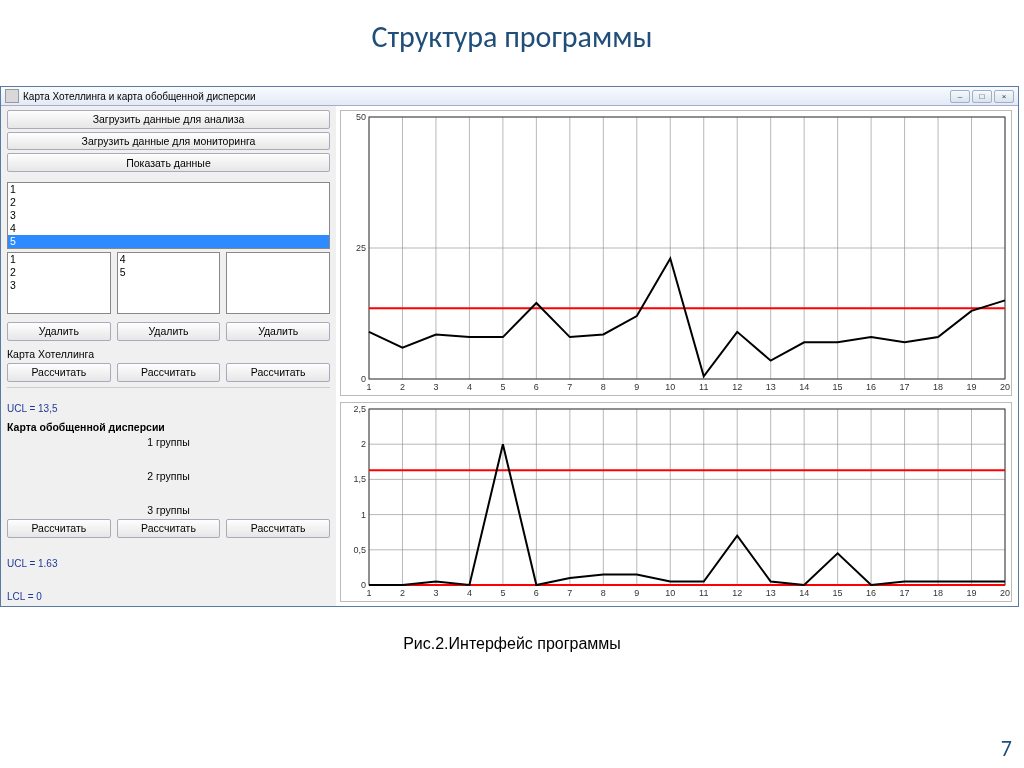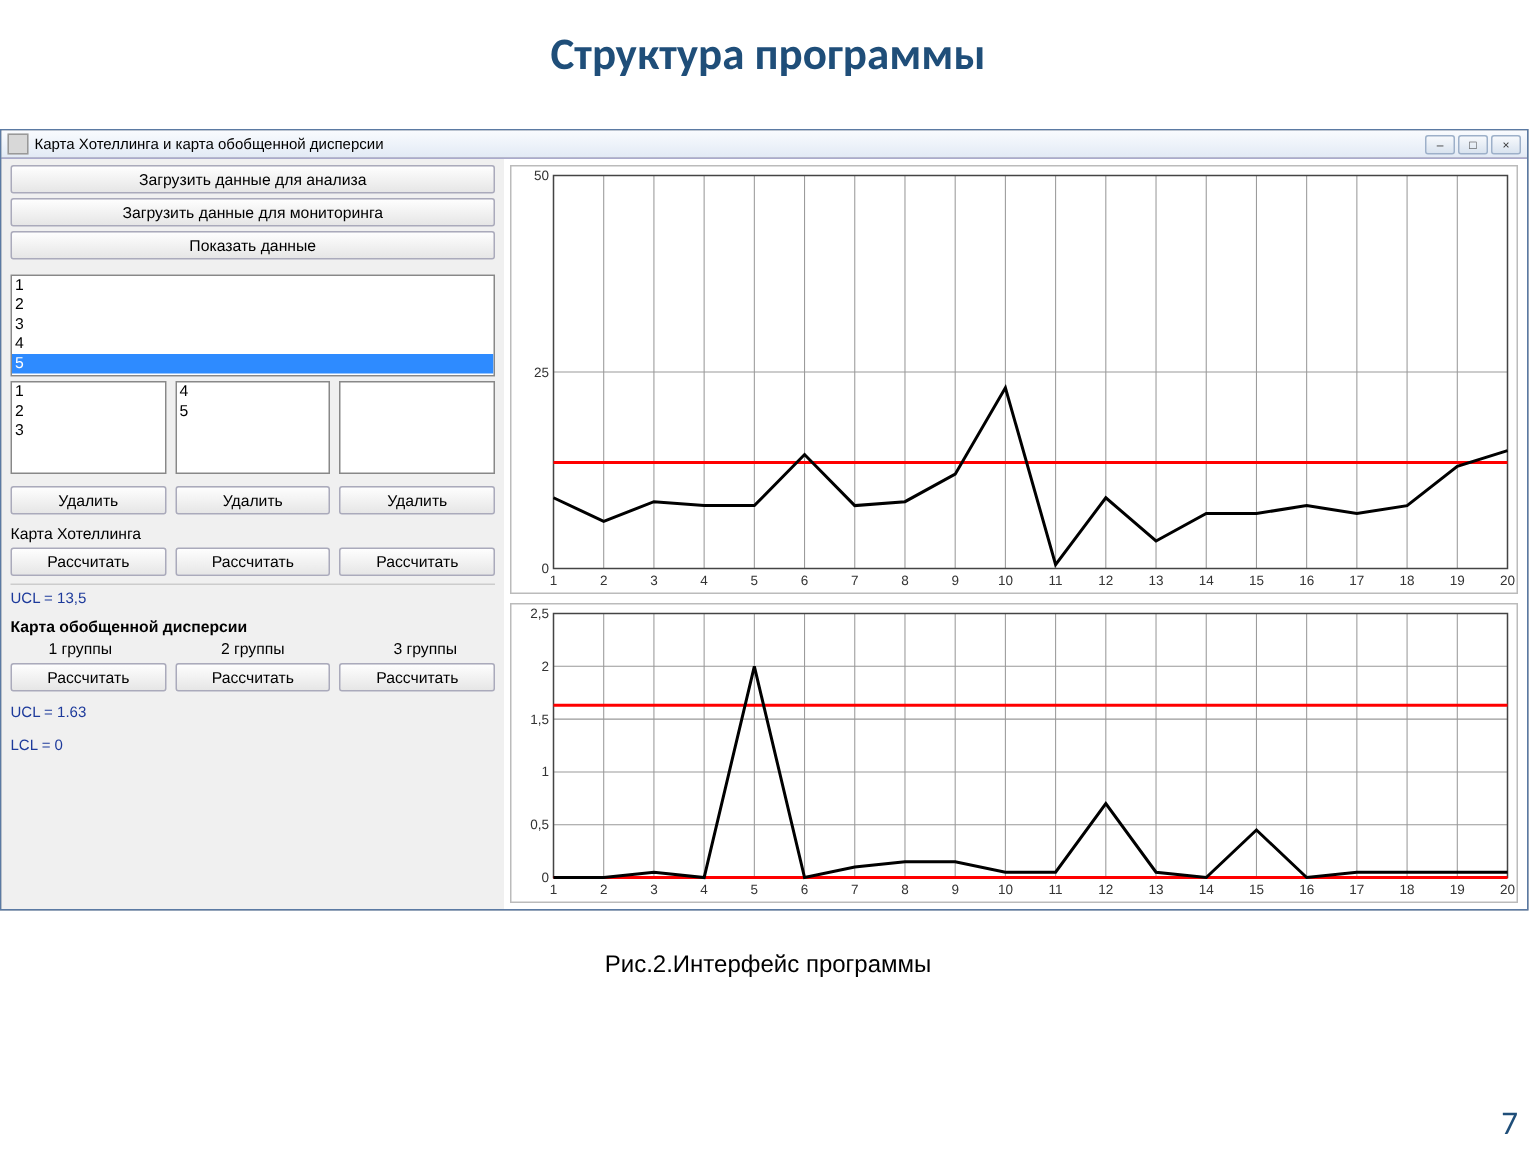--- a/index.html
+++ b/index.html
@@ -1,37 +1,37 @@
 <!DOCTYPE html>
 <html><head>
 <meta charset="utf-8">
 <style>
   * { box-sizing: border-box; margin: 0; padding: 0; }
   body { font-family: Tahoma, Arial, sans-serif; width: 1024px; height: 768px; background: #fff; position: relative; }
-  .slide-title { text-align: center; font-size: 30px; color: #1f4e79; font-weight: 700; padding: 18px 0 16px; font-family: Calibri, Arial, sans-serif; }
-  .app-window { position: absolute; top: 86px; left: 0; width: 1019px; height: 521px; border: 1px solid #5b7aa3; background: #a3a3a3; }
+  .slide-title { text-align: center; font-size: 30px; color: #1f4e79; font-weight: 400; padding: 18px 0 16px; font-family: Calibri, Arial, sans-serif; }
+  .app-window { position: absolute; top: 86px; left: 0; width: 1019px; height: 521px; border: 1px solid #5b7aa3; background: #be185d; }
   .titlebar { height: 19px; background: linear-gradient(#f9fbfe,#e2eaf5); border-bottom: 1px solid #aac; display: flex; align-items: center; padding: 0 4px; font-size: 10px; }
   .titlebar .icon { width: 14px; height: 14px; margin-right: 4px; background: #d8d8d8; border: 1px solid #999; display: inline-block; }
   .titlebar .win-btns { margin-left: auto; display: flex; gap: 2px; }
   .titlebar .win-btn { width: 20px; height: 13px; background: linear-gradient(#f7f9fc,#d9e3ef); border: 1px solid #9db0c9; border-radius: 2px; font-size: 8px; text-align: center; line-height: 11px; color: #333; }
   .content { display: flex; height: calc(100% - 19px); }
   .sidebar { width: 335px; padding: 4px 6px; background: #f0f0f0; display: flex; flex-direction: column; gap: 3px; font-size: 10.5px; }
   .wide-btn { height: 19px; background: linear-gradient(#fefefe,#e6e6e6); border: 1px solid #aab; border-radius: 2px; font-size: 10.5px; cursor: pointer; }
   .listbox { background: #fff; border: 1px solid #888; font-size: 10.5px; line-height: 13px; overflow: hidden; }
   .listbox .row { padding: 0 2px; }
   .listbox .row.sel { background: #2e8bff; color: #fff; }
   .big-list { height: 68px; }
   .triple-lists { display: flex; gap: 6px; }
   .triple-lists .listbox { flex: 1; height: 62px; }
   .row3 { display: flex; gap: 6px; }
   .row3 > * { flex: 1; }
   .btn { height: 19px; background: linear-gradient(#fefefe,#e6e6e6); border: 1px solid #aab; border-radius: 2px; font-size: 10.5px; cursor: pointer; }
   .section-label { font-size: 10.5px; margin-top: 4px; }
-  .small-info { font-size: 10px; color: #1d3a9b; margin-top: 2px; padding-top: 4px; border-top: 1px solid #ccc; }
-  .grp-labels { display: flex; gap: 22px; font-size: 10.5px; }
+  .small-info { font-size: 10px; color: #1d3a9b; margin-top: 2px; padding-top: 15px; border-top: 1px solid #ccc; }
+  .grp-labels { display: flex; gap: 22px; font-size: 10.5px; flex-direction: column; }
   .grp-labels span { flex: 1; text-align: center; }
   .radios { font-size: 10.5px; margin-top: 4px; }
   .radios label { margin-right: 12px; }
   .charts { flex: 1; background: #fff; padding: 4px 6px 0 4px; }
   .chart { position: relative; border: 1px solid #bbb; background: #fff; }
   .chart svg { display: block; }
   .figure-caption { position: absolute; top: 635px; left: 0; width: 1024px; text-align: center; font-size: 16px; font-family: Liberation Sans, sans-serif; }
   .slide-number { position: absolute; right: 12px; bottom: 6px; font-size: 22px; color: #1f4e79; font-family: Calibri, Arial, sans-serif; }
 </style>
 </head>

